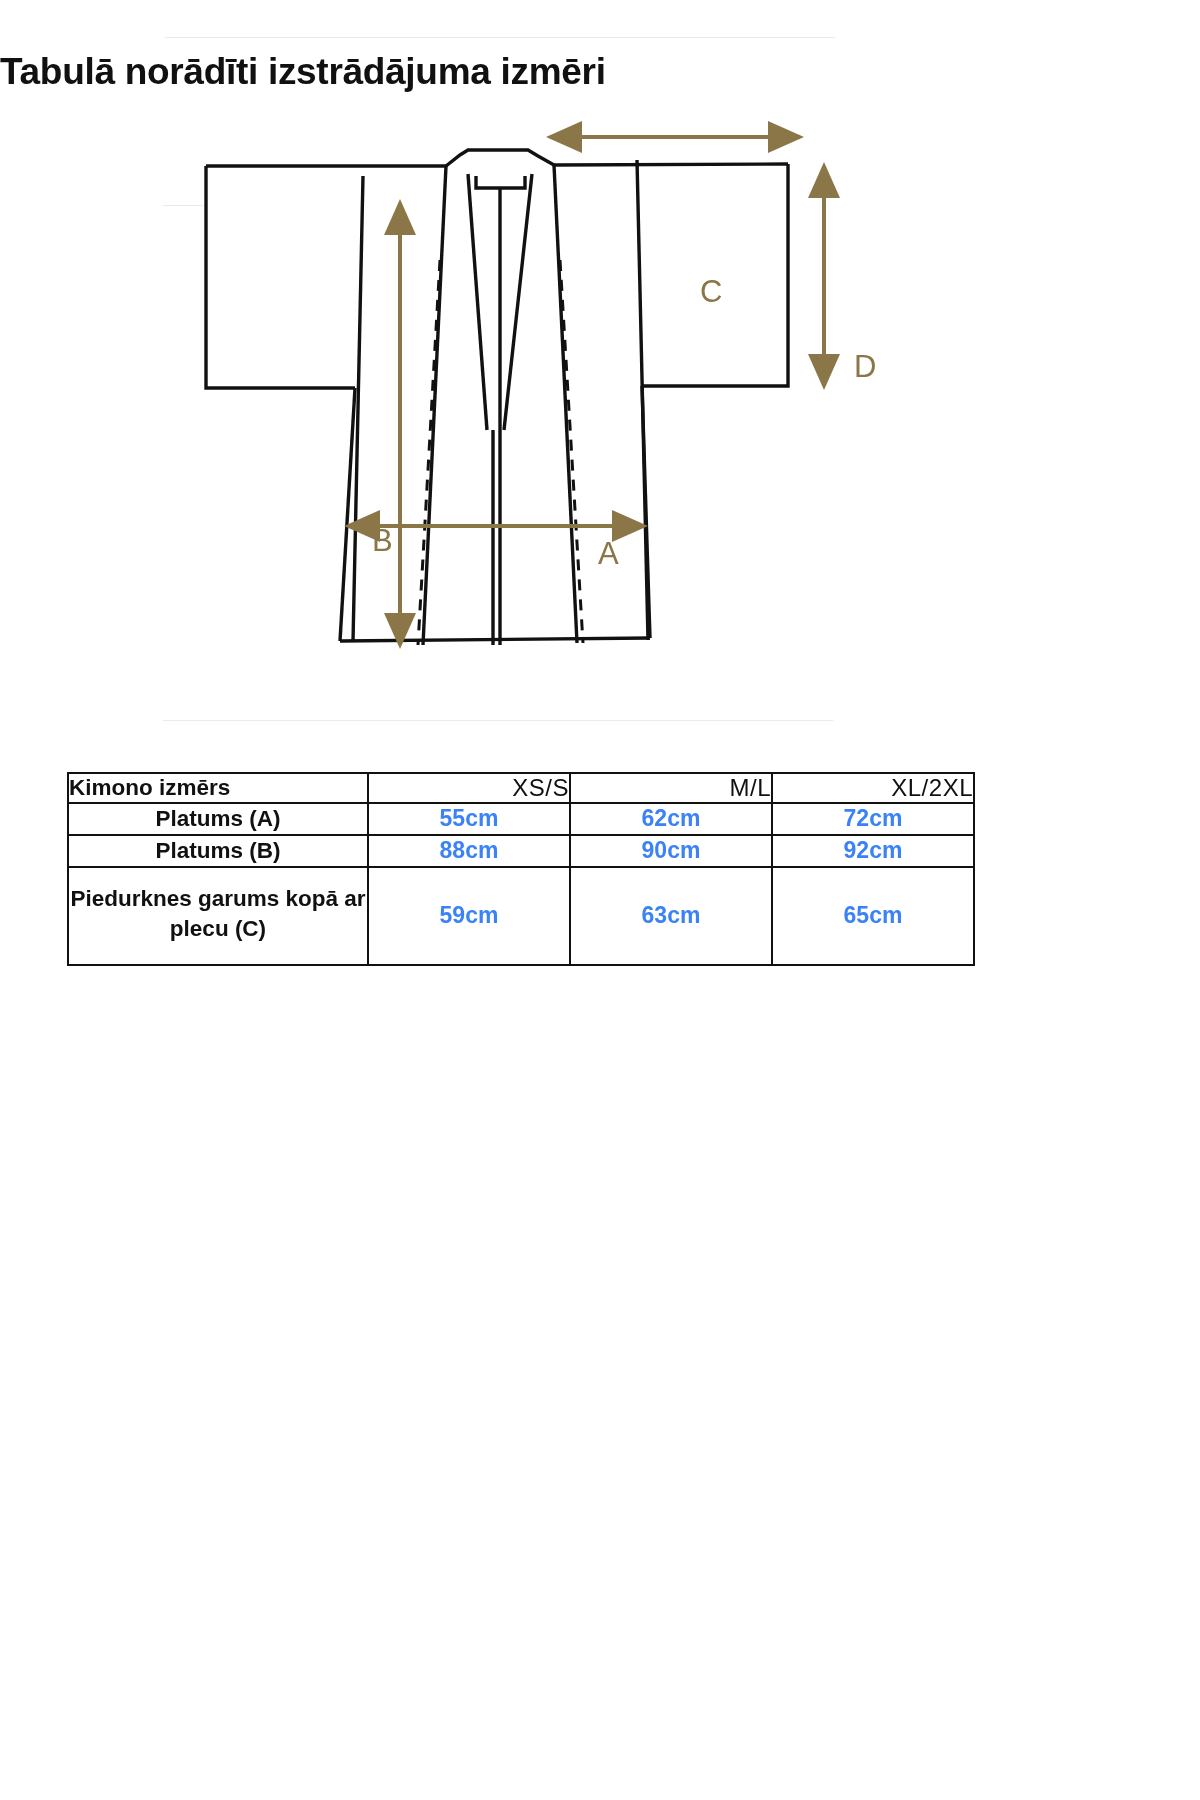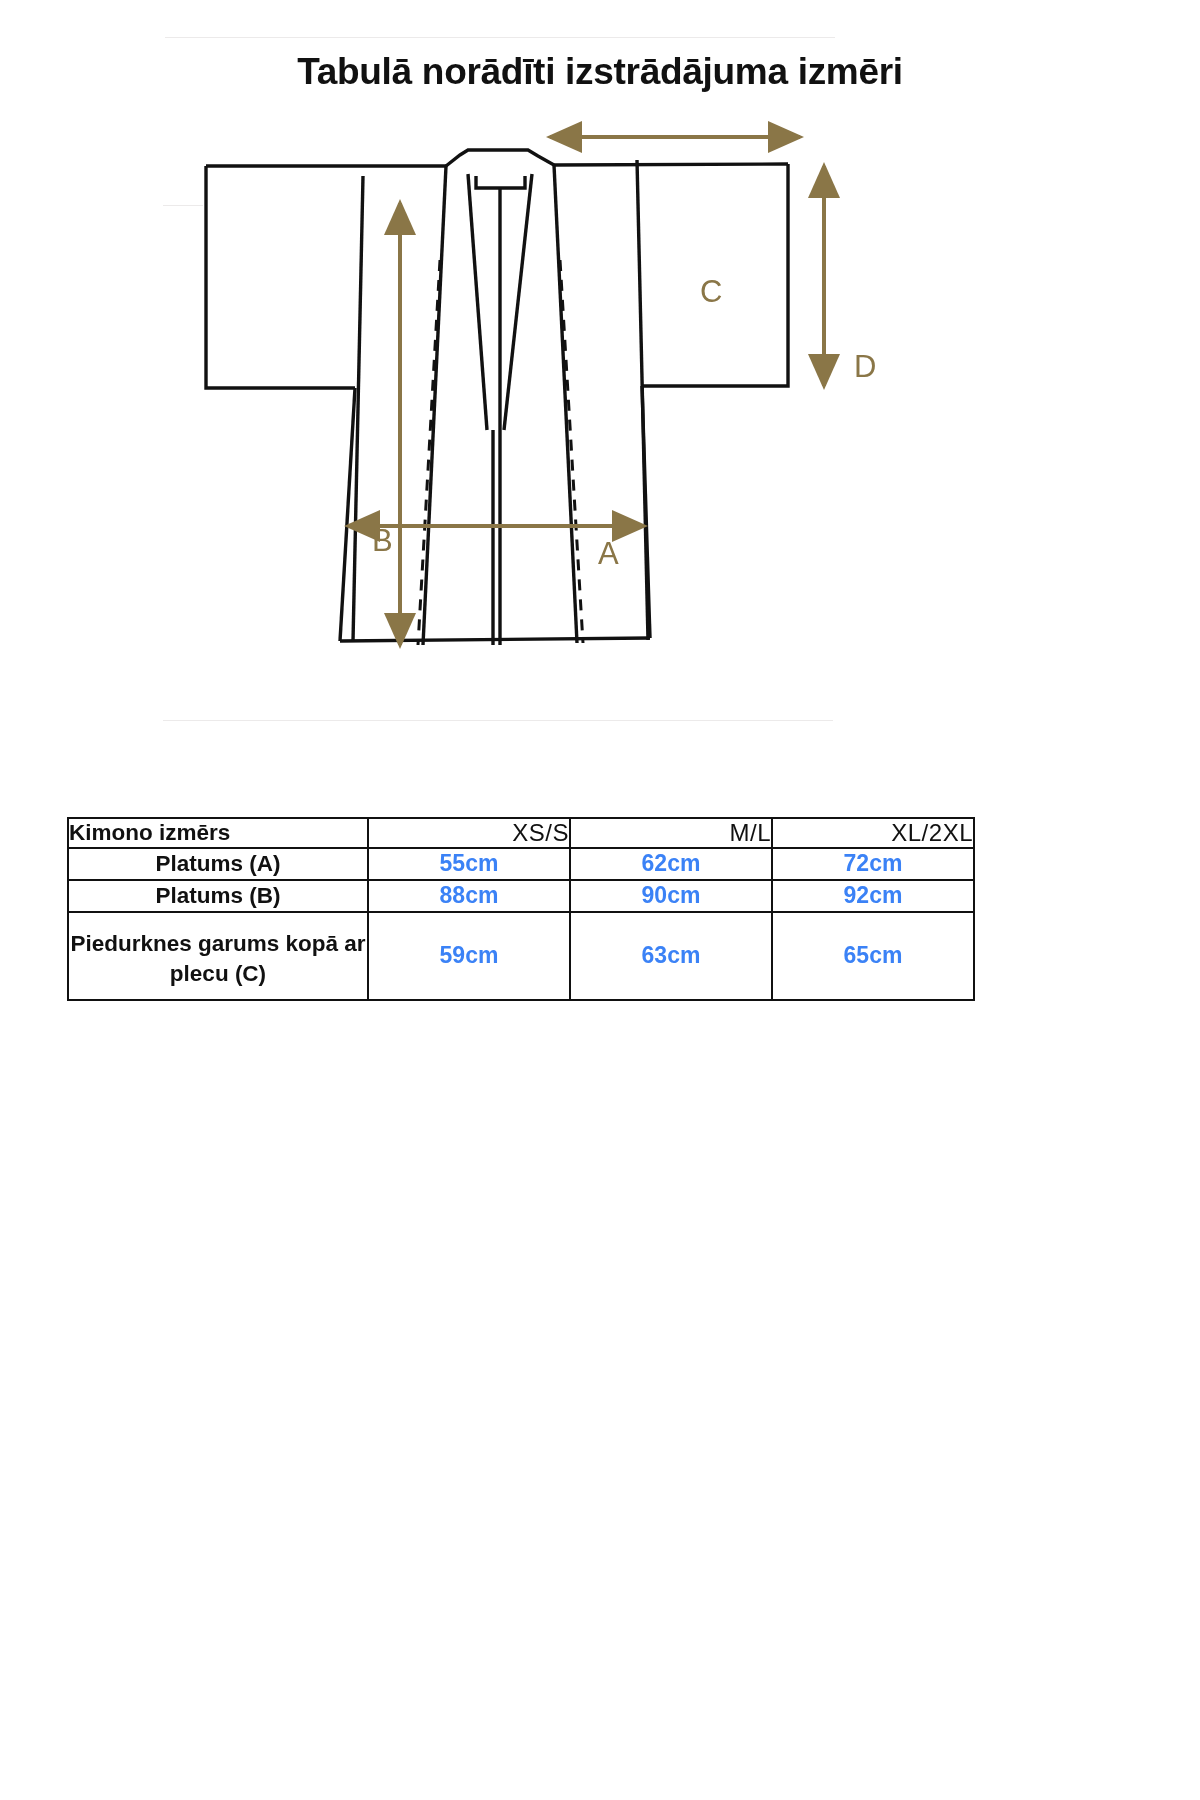--- a/index.html
+++ b/index.html
@@ -15,21 +15,21 @@
     position: relative;
     overflow: hidden;
   }
 
   
   .page-title {
     position: absolute;
     top: 26px;
     left: 0;
     width: 1200px;
-    text-align: center;
+    text-align: left;
     font-size: 37px;
     font-weight: 700;
     letter-spacing: -0.3px;
     color: #111111;
     white-space: nowrap;
   }
 
   
   .hairline {
     position: absolute;
@@ -57,21 +57,21 @@
     font-size: 31px;
     font-family: "Liberation Sans", sans-serif;
     color: #8a7647;
     font-weight: 400;
   }
 
   
   .size-table {
     position: absolute;
     left: 67px;
-    top: 817px;
+    top: 772px;
     width: 908px;
     border-collapse: collapse;
     table-layout: fixed;
   }
   .size-table td, .size-table th {
     border: 2px solid #111111;
     padding: 0;
   }
   .size-table .col-label   { width: 300px; }
   .size-table .col-size    { width: 202px; }
@@ -99,21 +99,21 @@
     color: #111111;
   }
   .cell-head-value {
     padding: 18px 6px;
     font-size: 24px;
     font-weight: 500;
     text-align: right;
     color: #111111;
     letter-spacing: 0.5px;
   }
-  .row-tall .cell-label { padding-top: 16px; padding-bottom: 10px; }
+  .row-tall .cell-label { padding-top: 16px; padding-bottom: 20px; }
 </style>
 </head>
 <body>
 
 <div class="hairline top"></div>
 <div class="hairline mid"></div>
 <div class="hairline bottom"></div>
 
 <h1 class="page-title">Tabulā norādīti izstrādājuma izmēri</h1>
 

